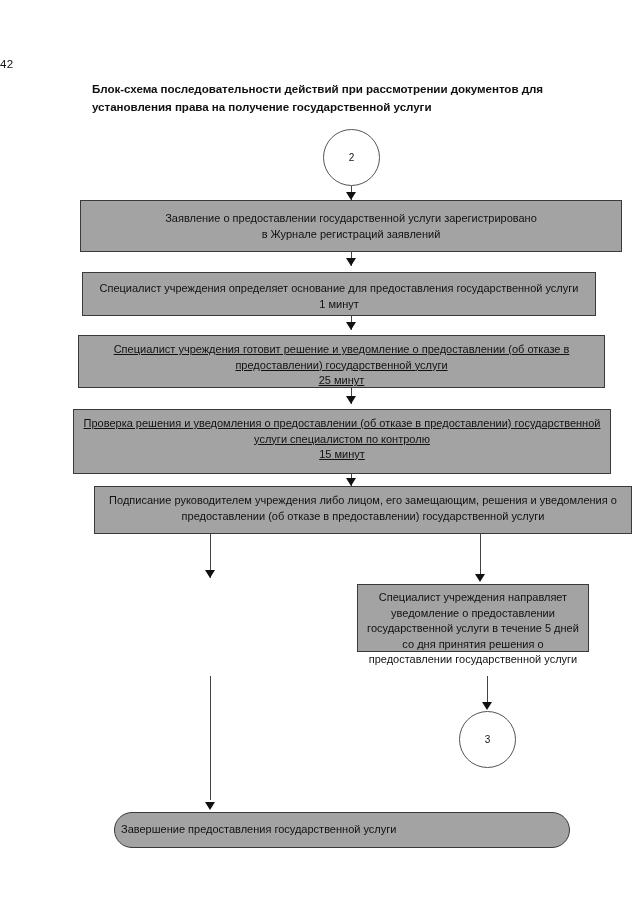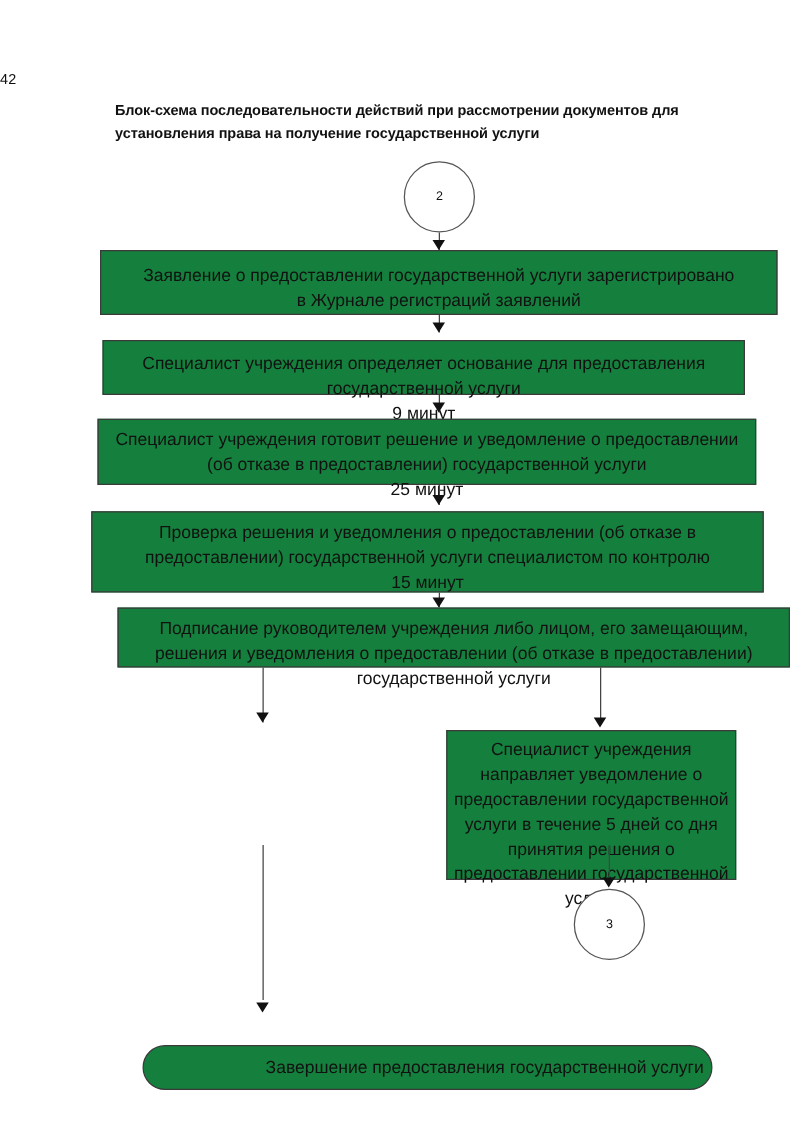--- a/index.html
+++ b/index.html
@@ -42,22 +42,22 @@
     font-weight: bold;
     line-height: 1.55;
     letter-spacing: -0.05px;
   }
 
   
   .node {
     position: absolute;
     box-sizing: border-box;
     border: 1px solid #3a3a3a;
-    background: #15803d;
-    font-size: 14px;
+    background: #a3a3a3;
+    font-size: 11px;
     line-height: 1.42;
     text-align: center;
     color: #111111;
   }
   .node .txt {
     display: block;
     padding: 0 6px;
     white-space: pre-line;
   }
 
@@ -76,22 +76,21 @@
     justify-content: center;
     font-size: 10px;
     color: #111111;
   }
 
   
   .node.rounded {
     border-radius: 18px;
     display: flex;
     align-items: center;
-    justify-content: flex-end;
-    margin-top: 24px;
+    justify-content: flex-start;
   }
 
   
   .vline {
     position: absolute;
     width: 1px;
     background: #444444;
   }
   .arrow {
     position: absolute;
@@ -119,53 +118,53 @@
 
   <div class="node pad-top" style="left:80px; top:200px; width:542px; height:52px; max-width:542px;">
     <span class="txt" style="padding-top:10px;">Заявление о предоставлении государственной услуги зарегистрировано
 в Журнале регистраций заявлений</span>
   </div>
   <div class="vline" style="left:351px; top:252px; height:14px;"></div>
   <div class="arrow" style="left:346px; top:258px;"></div>
 
   <div class="node pad-top" style="left:82px; top:272px; width:514px; height:44px;">
     <span class="txt" style="padding-top:8px;">Специалист учреждения определяет основание для предоставления государственной услуги
-9 минут</span>
+1 минут</span>
   </div>
   <div class="vline" style="left:351px; top:316px; height:14px;"></div>
   <div class="arrow" style="left:346px; top:322px;"></div>
 
-  <div class="node pad-top" style="left:78px; top:335px; width:527px; height:53px;">
+  <div class="node pad-top" style="left:78px; top:335px; width:527px; height:53px;text-decoration:underline;">
     <span class="txt" style="padding-top:6px;">Специалист учреждения готовит решение и уведомление о предоставлении (об отказе в предоставлении) государственной услуги
 25 минут</span>
   </div>
   <div class="vline" style="left:351px; top:388px; height:16px;"></div>
   <div class="arrow" style="left:346px; top:396px;"></div>
 
   <div class="node pad-top" style="left:73px; top:409px; width:538px; height:65px;">
-    <span class="txt" style="padding-top:6px;">Проверка решения и уведомления о предоставлении (об отказе в предоставлении) государственной услуги специалистом по контролю
+    <span class="txt" style="padding-top:6px;text-decoration:underline;">Проверка решения и уведомления о предоставлении (об отказе в предоставлении) государственной услуги специалистом по контролю
 15 минут</span>
   </div>
   <div class="vline" style="left:351px; top:474px; height:12px;"></div>
   <div class="arrow" style="left:346px; top:478px;"></div>
 
   <div class="node pad-top" style="left:76px; top:486px; width:538px; height:48px;margin-left:18px;">
     <span class="txt" style="padding-top:6px;">Подписание руководителем учреждения либо лицом, его замещающим, решения и уведомления о предоставлении (об отказе в предоставлении) государственной услуги</span>
   </div>
 
   <div class="vline" style="left:210px; top:534px; height:44px;"></div>
   <div class="arrow" style="left:205px; top:570px;"></div>
 
   <div class="vline" style="left:480px; top:534px; height:46px;"></div>
   <div class="arrow" style="left:475px; top:574px;"></div>
 
   <div class="vline" style="left:210px; top:676px; height:124px;"></div>
   <div class="arrow" style="left:205px; top:802px;"></div>
 
-  <div class="node pad-top" style="left:357px; top:584px; width:232px; height:120px;text-align:center;">
+  <div class="node pad-top" style="left:357px; top:584px; width:232px; height:68px;text-align:center;">
     <span class="txt" style="padding-top:5px; padding-left:3px; padding-right:3px;">Специалист учреждения направляет уведомление о предоставлении государственной услуги в течение 5 дней со дня принятия решения о предоставлении государственной услуги</span>
   </div>
   <div class="vline" style="left:487px; top:676px; height:32px;"></div>
   <div class="arrow" style="left:482px; top:702px;"></div>
 
   <div class="circ" style="left:459px; top:711px; width:57px; height:57px;">
     <span>3</span>
   </div>
 
   <div class="node rounded" style="left:114px; top:812px; width:456px; height:36px;">

